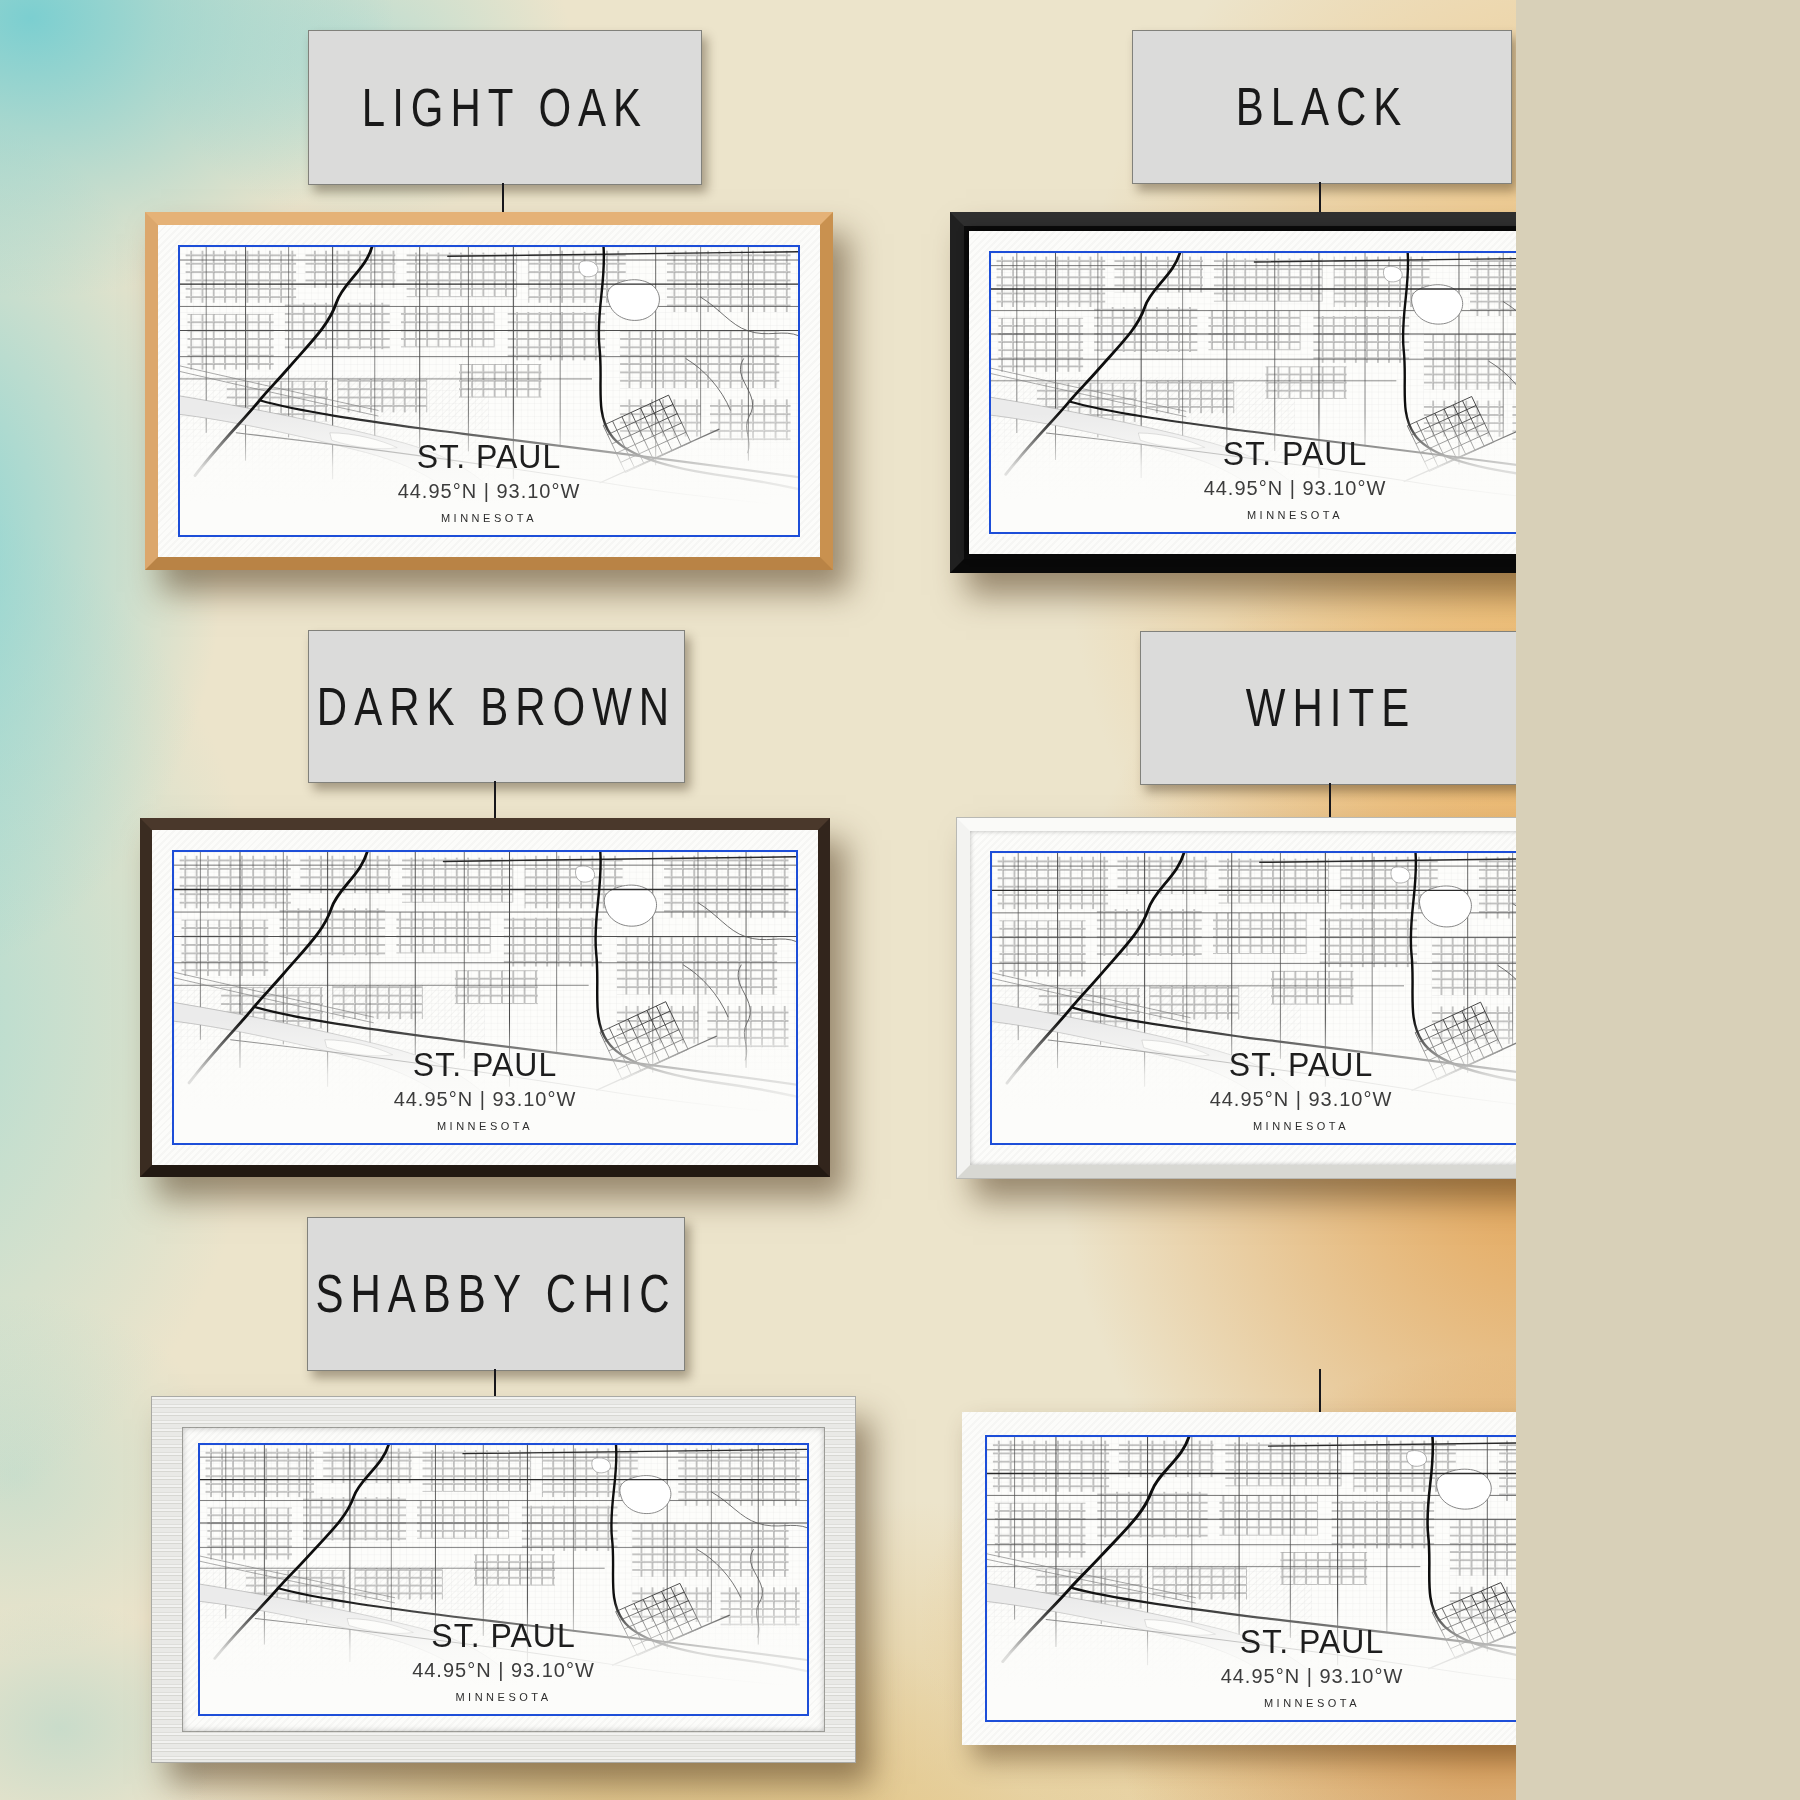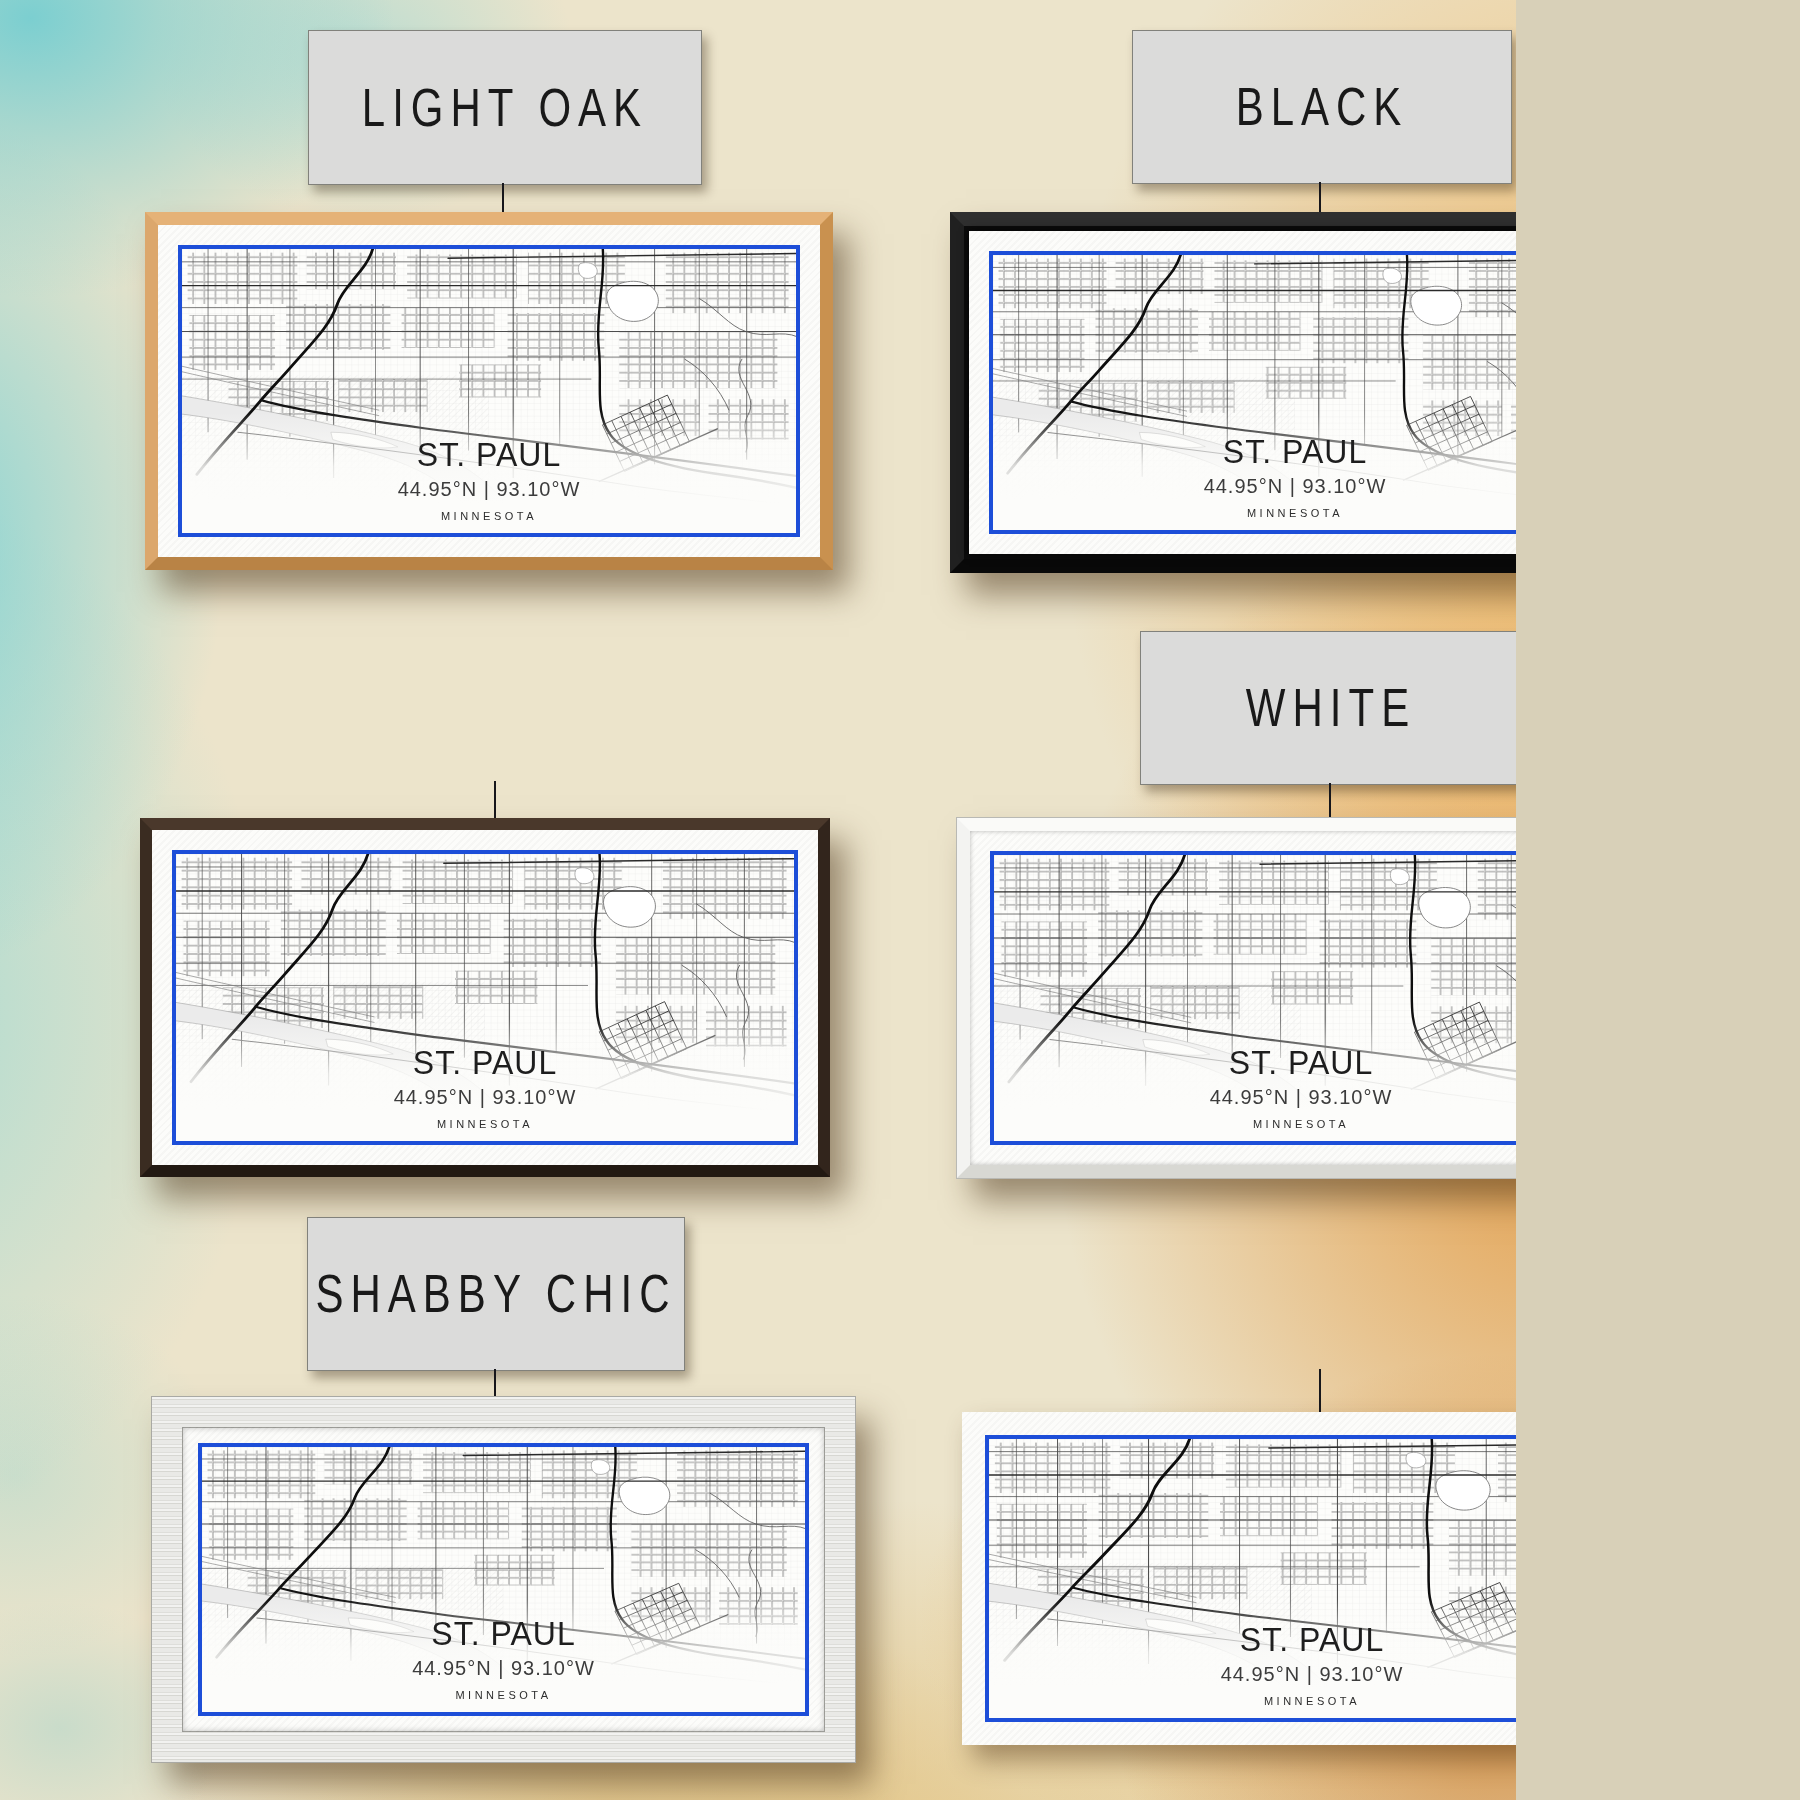--- a/index.html
+++ b/index.html
@@ -36,21 +36,21 @@
   
   .connector{position:absolute;width:2px;background:#17171c;}
 
   
   .frame{position:absolute;box-shadow:16px 22px 30px rgba(70,45,18,.50);}
   .paper{position:absolute;inset:0;background:#fcfcfa;}
   .paper::before{ 
     content:"";position:absolute;inset:0;pointer-events:none;
     background:repeating-linear-gradient(135deg,rgba(0,0,0,.022) 0 2px,rgba(255,255,255,0) 2px 5px);
   }
-  .map-area{position:absolute;inset:20px;border:4px solid #1d4ed8;}
+  .map-area{position:absolute;inset:20px;border:2px solid #1d4ed8;}
   .map-svg{position:absolute;inset:0;width:100%;height:100%;}
 
   .frame--light-oak{
     border:13px solid #d8a265;
     border-top-color:#e5b277;border-left-color:#dca76c;
     border-right-color:#c9914f;border-bottom-color:#b98345;
   }
   .frame--black{
     border:14px solid #161616;background:#0c0c0c;
     border-top-color:#2f2f2f;border-left-color:#202020;border-bottom-color:#090909;
@@ -226,20 +226,23 @@
           </svg>
         <div class="print-text">
           <div class="city">ST. PAUL</div>
           <div class="coords">44.95°N | 93.10°W</div>
           <div class="state">MINNESOTA</div>
         </div>
       </div>
     </div>
   </div>
 
+  <div class="option-label" style="left:308px;top:630px;width:375px;height:151px">
+    <span class="option-label-text">DARK BROWN</span>
+  </div>
   <div class="option-label" style="left:1140px;top:631px;width:380px;height:152px">
     <span class="option-label-text">WHITE</span>
   </div>
   <div class="connector" style="left:494px;top:781px;height:38px"></div>
   <div class="connector" style="left:1329px;top:783px;height:36px"></div>
 
   <div class="frame frame--dark-brown" style="left:140px;top:818px;width:666px;height:335px">
     <div class="paper">
       <div class="map-area">
         <svg class="map-svg" viewBox="0 0 660 310" preserveAspectRatio="none">

